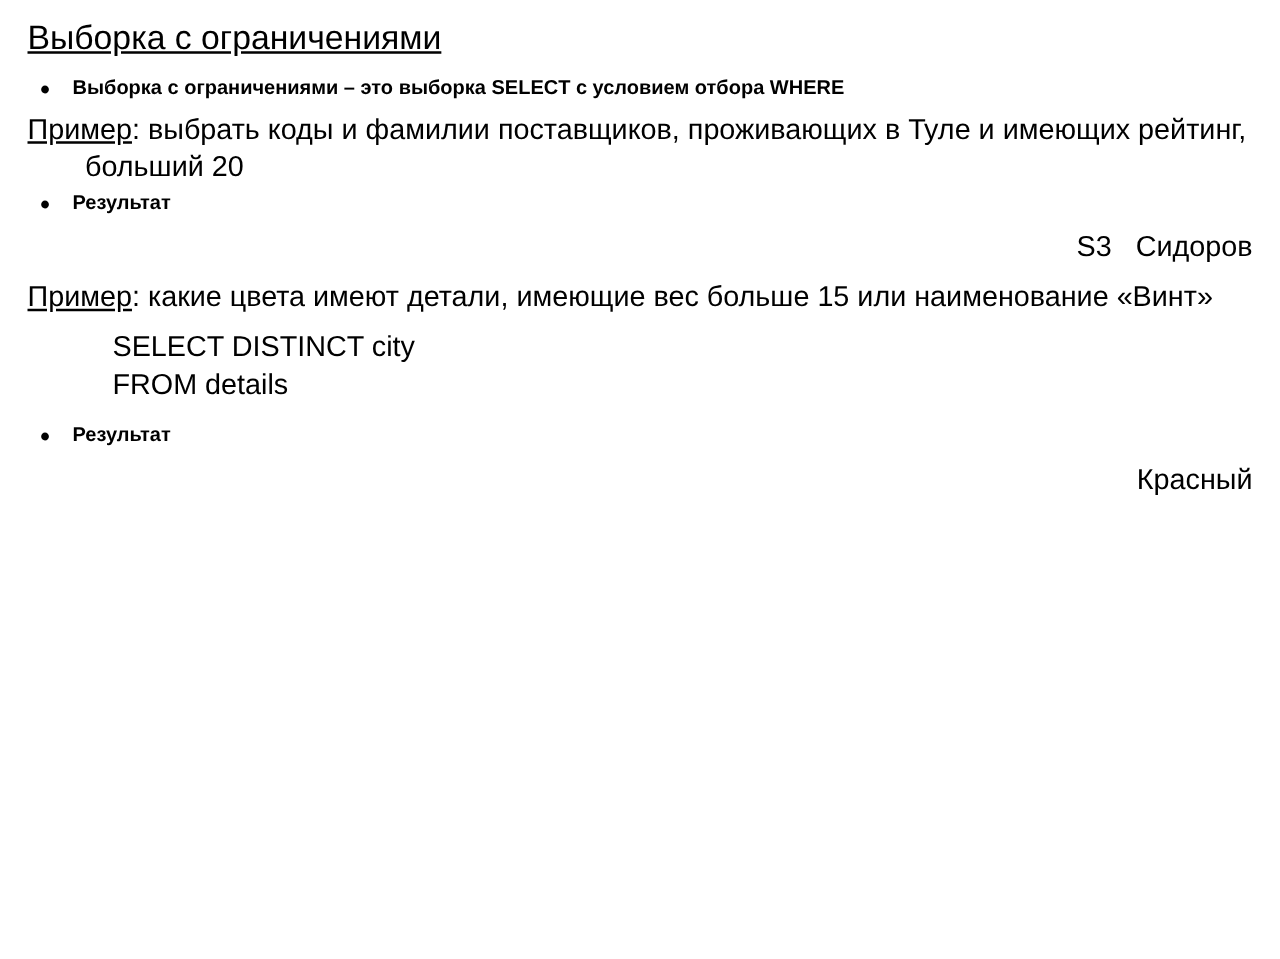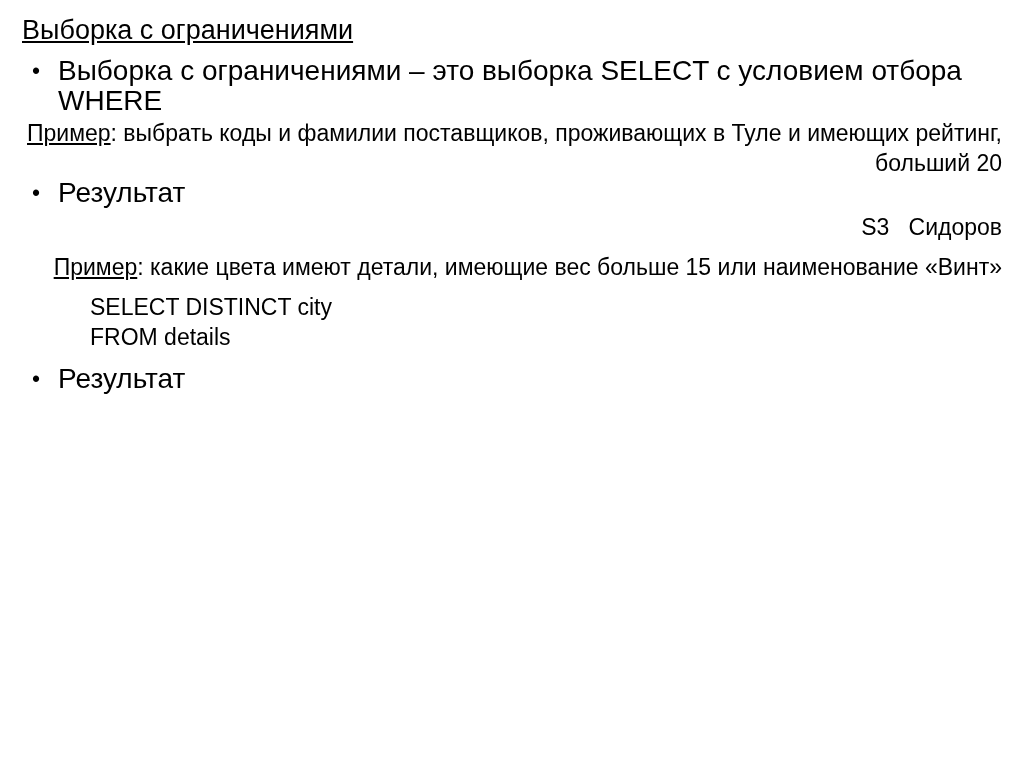--- a/index.html
+++ b/index.html
@@ -36,31 +36,31 @@
   .bullet-mark {
     width: 36px;
     flex: 0 0 36px;
     font-size: 23px;
     line-height: 30px;
     text-align: left;
     padding-left: 10px;
     box-sizing: border-box;
   }
   .bullet-text {
-    font-size: 28px;
+    font-size: 16px;
     line-height: 30px;
     flex: 1 1 auto;
+    font-weight: bold;
   }
   .para {
     font-size: 23px;
     line-height: 30px;
     margin: 0;
     padding-left: 0;
     text-indent: 0;
-    text-align: right;
   }
   .para .hang {
     display: block;
     padding-left: 46px;
     text-indent: -46px;
   }
   .underline {
     text-decoration: underline;
   }
   .code-block {
@@ -117,16 +117,17 @@
     <div class="code-line">SELECT DISTINCT city</div>
     <div class="code-line">FROM details</div>
   </div>
 
   <div class="bullet-row">
     <div class="bullet-mark">•</div>
     <div class="bullet-text">Результат</div>
   </div>
 
   <div class="result-block">
+    <div class="result-line">Красный</div>
   </div>
 
 
 </div>
 
 </body></html>

